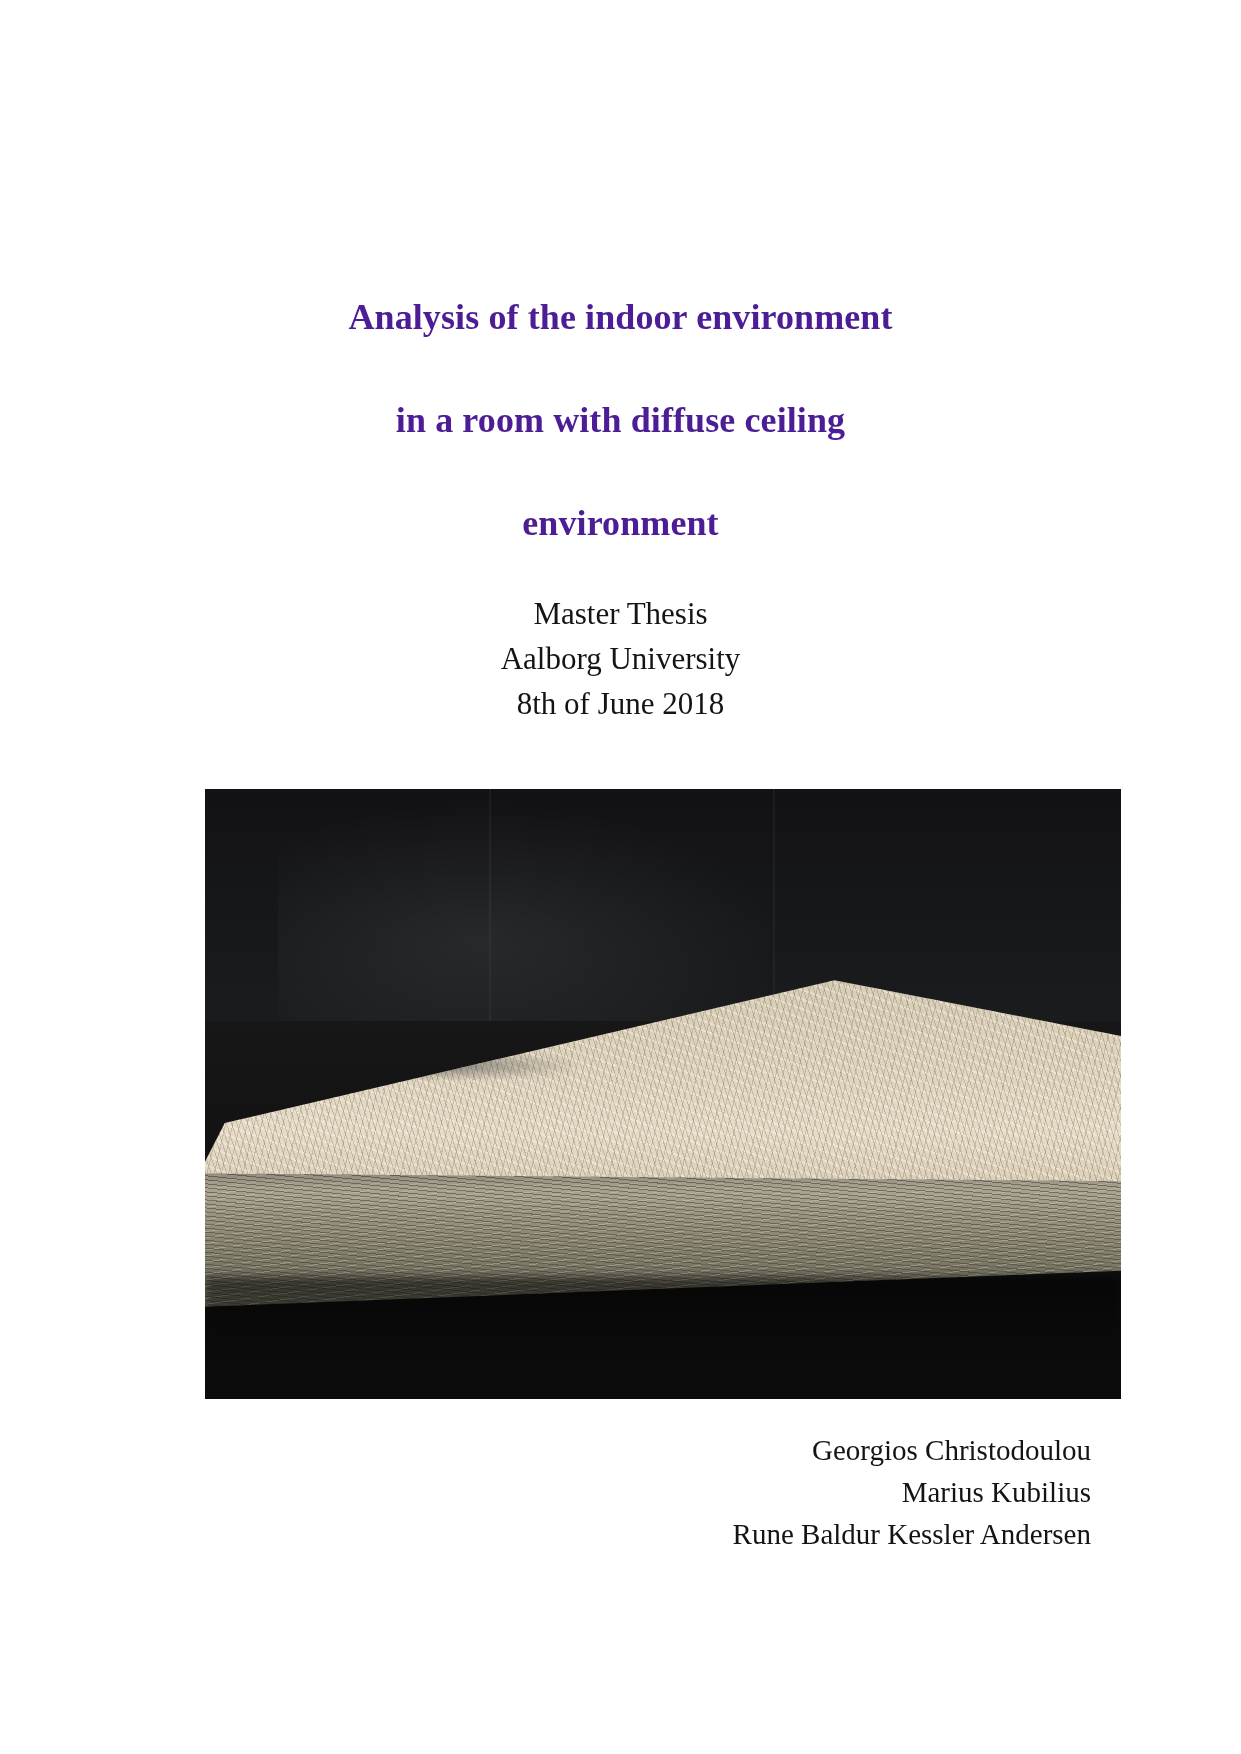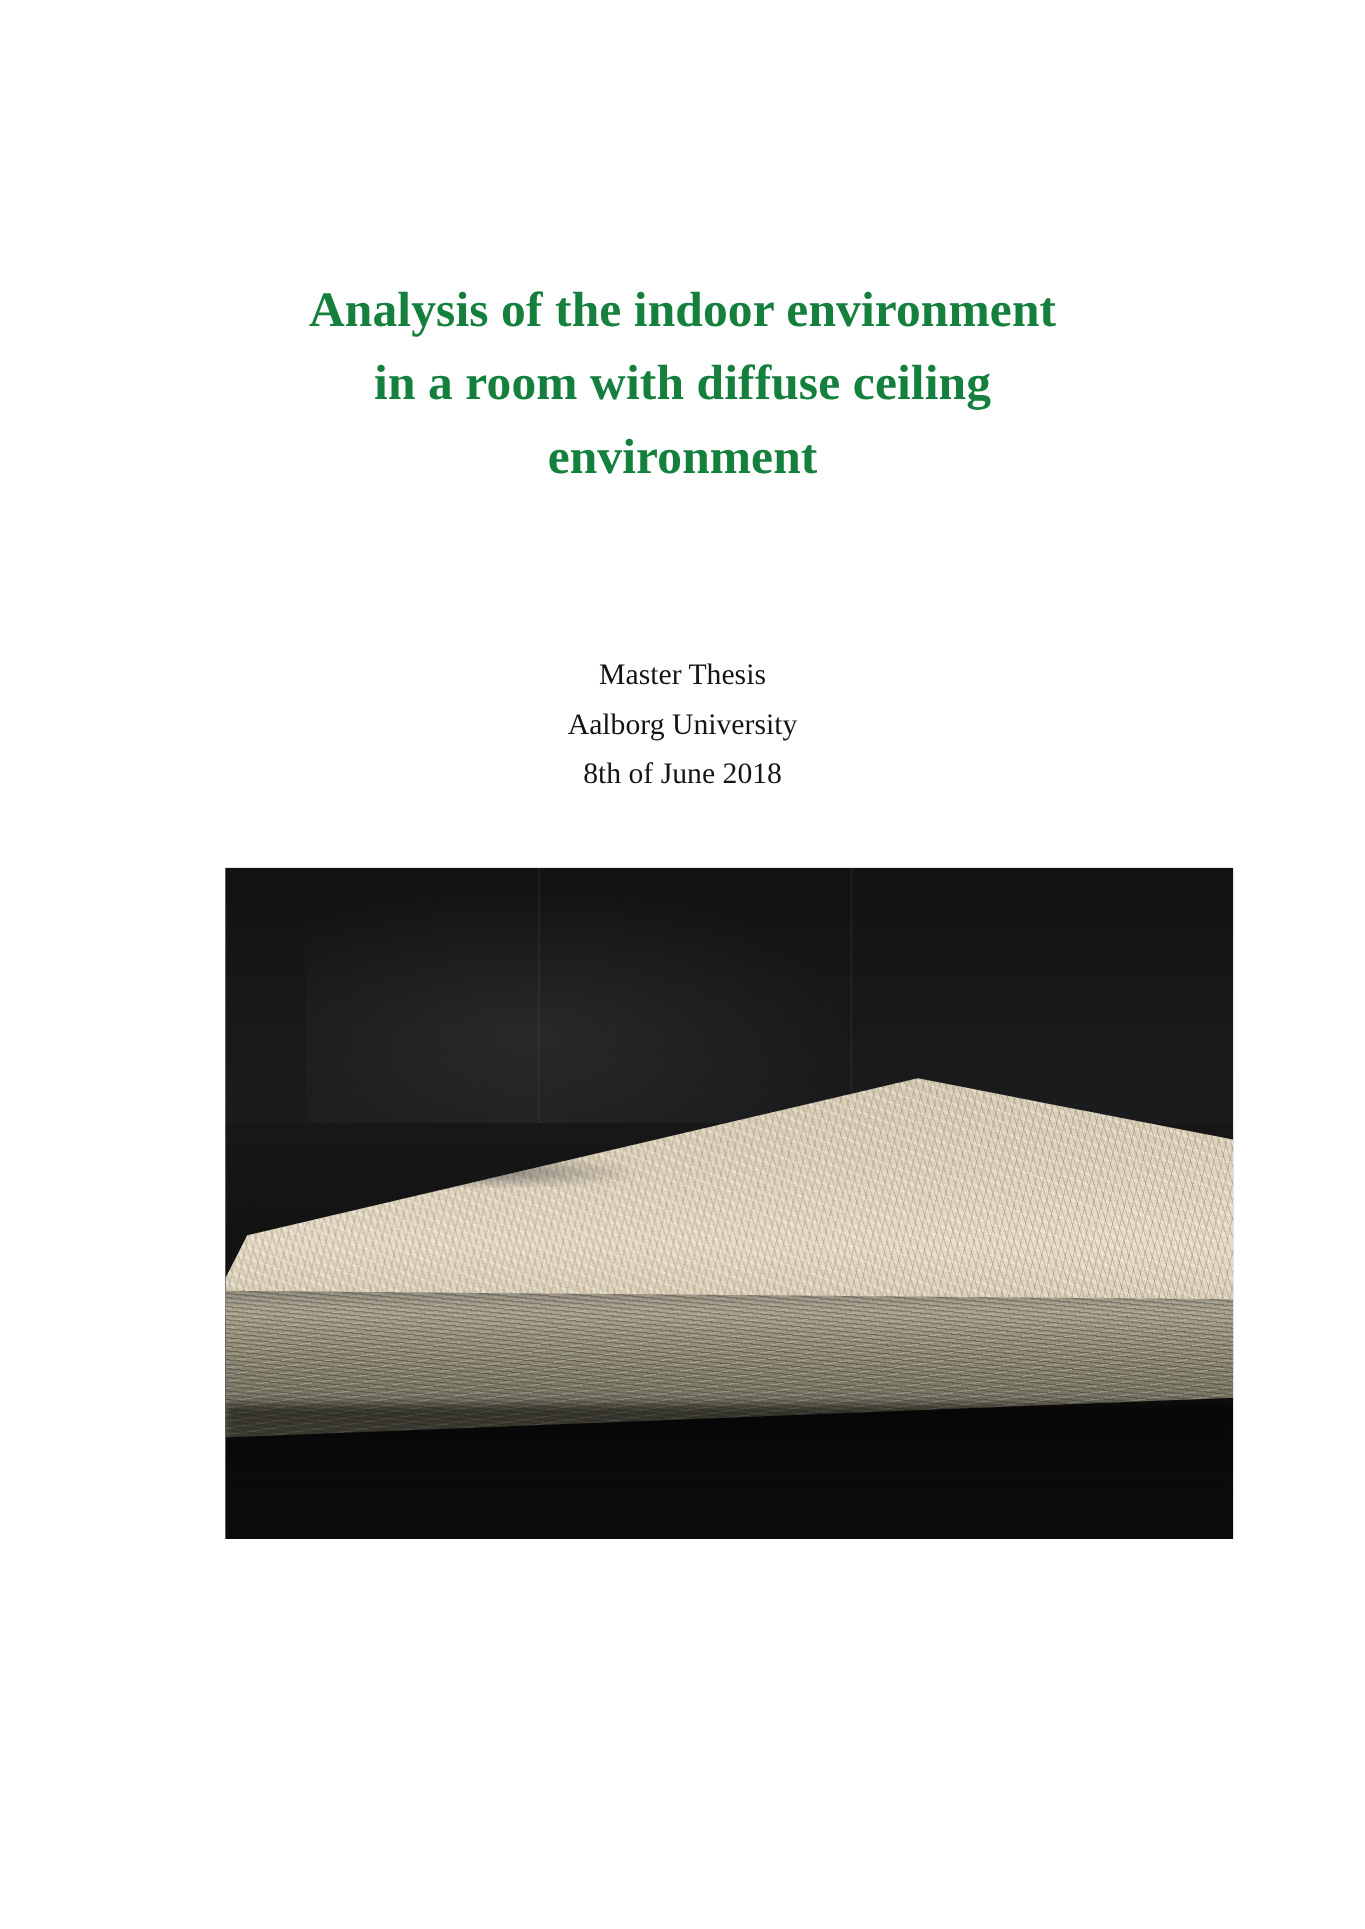--- a/index.html
+++ b/index.html
@@ -26,36 +26,37 @@
   .title-block {
     position: absolute;
     top: 248px;
     left: 150px;
     width: 941px;
     text-align: center;
   }
   .title-line {
     font-family: "Liberation Serif", serif;
     font-weight: bold;
-    font-size: 45px;
+    font-size: 36px;
     line-height: 67px;
     letter-spacing: 0.1px;
-    color: #15803d;
+    color: #4c1d95;
+    margin-top: 36px;
   }
 
   
   .meta-block {
     position: absolute;
     top: 591px;
     left: 150px;
     width: 941px;
     text-align: center;
   }
   .meta-line {
-    font-size: 27px;
+    font-size: 31px;
     line-height: 45px;
     color: #141414;
   }
 
   
   .cover-figure {
     position: absolute;
     top: 789px;
     left: 205px;
     width: 916px;
@@ -193,14 +194,19 @@
       <div class="floor"></div>
       <div class="floor-dust"></div>
       <div class="board-top">
         <div class="board-top-shade"></div>
       </div>
       <div class="board-edge"></div>
       <div class="board-shadow"></div>
     </div>
   </div>
 
+  <div class="authors-block">
+    <div class="author-line">Georgios Christodoulou</div>
+    <div class="author-line">Marius Kubilius</div>
+    <div class="author-line">Rune Baldur Kessler Andersen</div>
+  </div>
 
 </div>
 
 </body></html>

